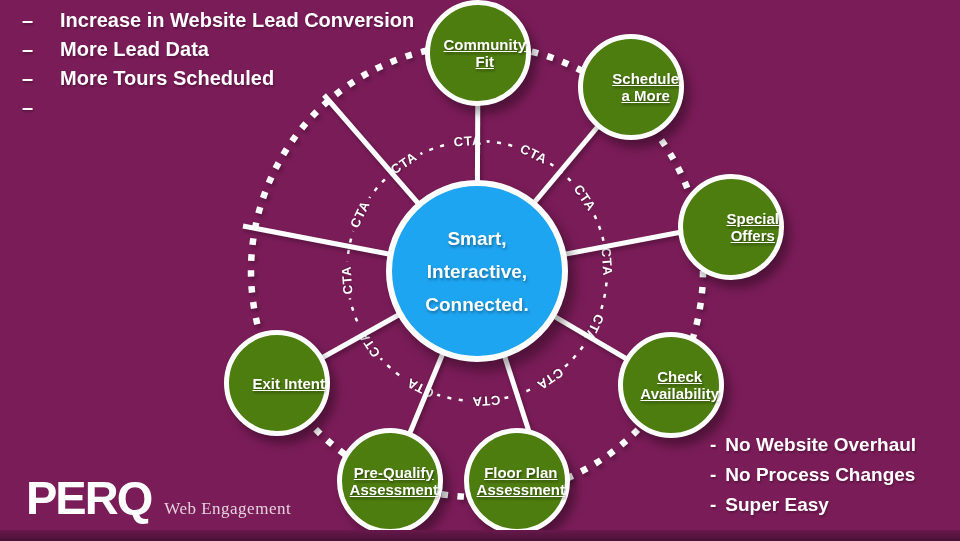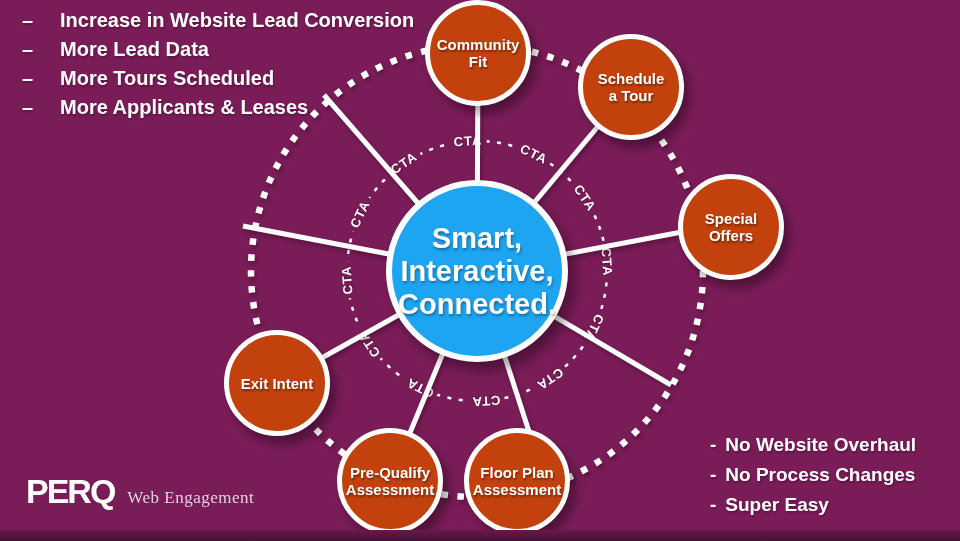--- a/index.html
+++ b/index.html
@@ -24,52 +24,52 @@
   .soft-shadow{filter:drop-shadow(2px 3px 2px rgba(0,0,0,.28));}
   
   .cta{
     position:absolute;font-size:13px;font-weight:bold;letter-spacing:1px;
     background:#7A1C58;padding:1px 4px;
     text-shadow:1px 1px 1px rgba(0,0,0,.3);
   }
   
   .node{
     position:absolute;width:96px;height:96px;border:5px solid #fff;border-radius:50%;
-    background:#c2410c;
+    background:#4d7c0f;
     box-shadow:6px 8px 10px rgba(0,0,0,.35);
-    display:flex;align-items:center;justify-content:center;text-align:center;
+    display:flex;align-items:center;justify-content:flex-end;text-align:center;text-decoration:underline;
   }
   .node .lbl{
     font-size:15px;line-height:17px;font-weight:bold;white-space:pre-line;
     text-shadow:1px 2px 2px rgba(0,0,0,.4);
   }
   #hub{
     position:absolute;left:386px;top:180px;width:170px;height:170px;
     border:6px solid #fff;border-radius:50%;background:#1EA5F2;
     box-shadow:7px 9px 12px rgba(0,0,0,.35);
     display:flex;align-items:center;justify-content:center;text-align:center;
   }
   #hub .lbl{
-    font-size:29px;line-height:33px;font-weight:bold;white-space:pre-line;
+    font-size:19px;line-height:33px;font-weight:bold;white-space:pre-line;
     text-shadow:1px 2px 3px rgba(0,0,0,.35);
   }
   
   .node-0{left:425px;top:0px;}
   .node-1{left:578px;top:34px;}
   .node-2{left:678px;top:174px;}
   .node-3{left:618px;top:332px;}
   .node-4{left:464px;top:428px;}
   .node-5{left:337px;top:428px;}
   .node-6{left:224px;top:330px;}
   .node-7{left:190px;top:173px;}
   .node-8{left:271px;top:42px;}
   
   #brand{position:absolute;left:26px;top:474px;display:flex;align-items:baseline;}
   #brand .logo{
-    font-size:34px;font-weight:bold;letter-spacing:-2px;line-height:1;
+    font-size:47px;font-weight:bold;letter-spacing:-2px;line-height:1;
   }
   #brand .tagline{
     font-size:17px;font-weight:normal;opacity:.8;margin-left:13px;letter-spacing:.5px;font-family:Liberation Serif, serif;
   }
   
   #footer-band{
     position:absolute;left:0;bottom:0;width:960px;height:11px;
     background:linear-gradient(#68194c,#47113ой4);
     background:linear-gradient(#68194c,#471134);
   }
@@ -110,25 +110,29 @@
     </g>
     <circle cx="477" cy="271" r="226" fill="none" stroke="#fff" stroke-width="6.5" stroke-dasharray="6.5 9.5"></circle>
   </svg>
 
   <div class="node node-0">
       <span class="lbl">Community
 Fit</span>
     </div>
   <div class="node node-1">
       <span class="lbl">Schedule
-a Tour</span>
+a More</span>
     </div>
   <div class="node node-2">
       <span class="lbl">Special
 Offers</span>
+    </div>
+  <div class="node node-3">
+      <span class="lbl">Check
+Availability</span>
     </div>
   <div class="node node-4">
       <span class="lbl">Floor Plan
 Assessment</span>
     </div>
   <div class="node node-5">
       <span class="lbl">Pre-Qualify
 Assessment</span>
     </div>
   <div class="node node-6">
@@ -149,21 +153,20 @@
     <div class="row">
       <span class="marker">–</span>
       <span>More Lead Data</span>
     </div>
     <div class="row">
       <span class="marker">–</span>
       <span>More Tours Scheduled</span>
     </div>
     <div class="row">
       <span class="marker">–</span>
-      <span>More Applicants &amp; Leases</span>
     </div>
   </div>
 
   <div id="benefits-bottom" class="benefits">
     <div class="row">
       <span class="marker">-</span>
       <span>No Website Overhaul</span>
     </div>
     <div class="row">
       <span class="marker">-</span>

